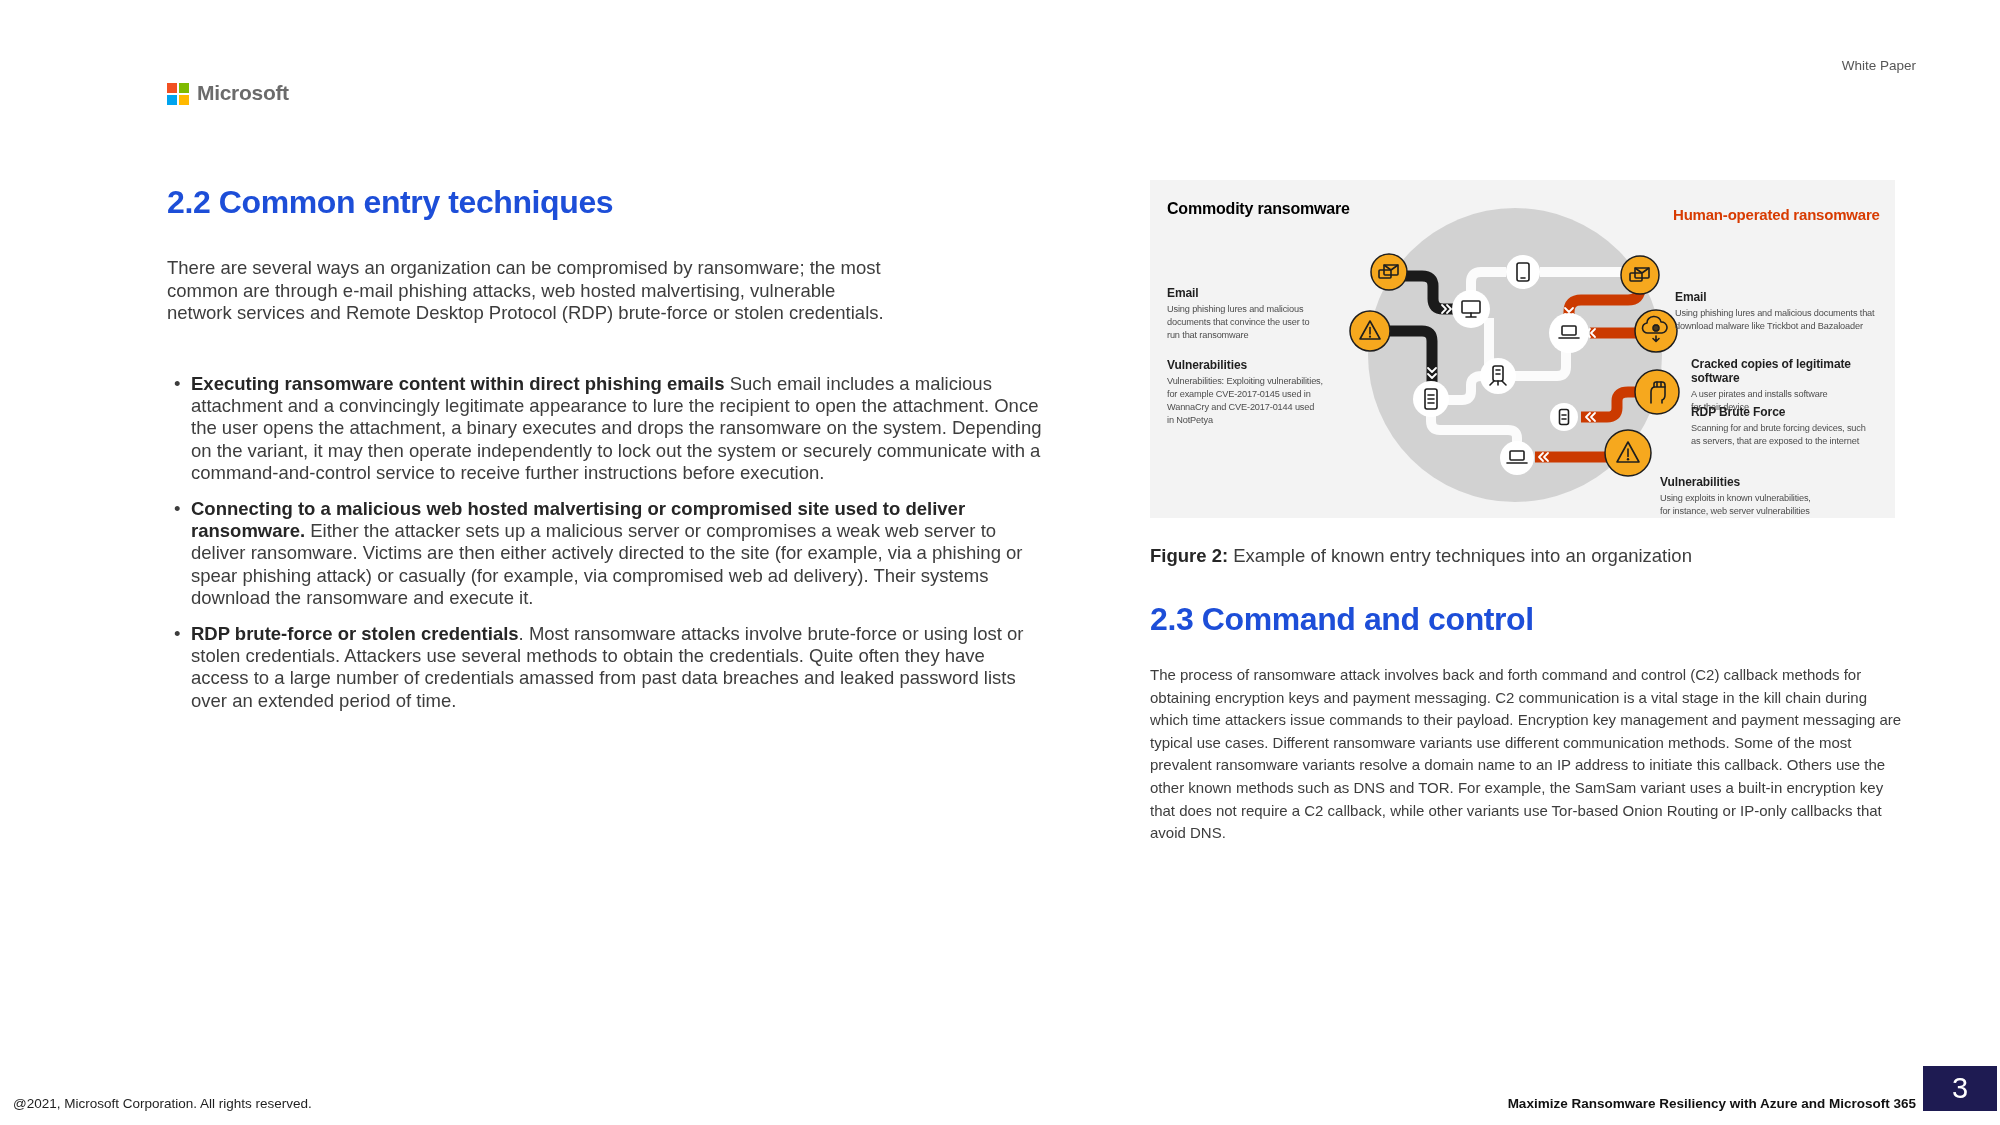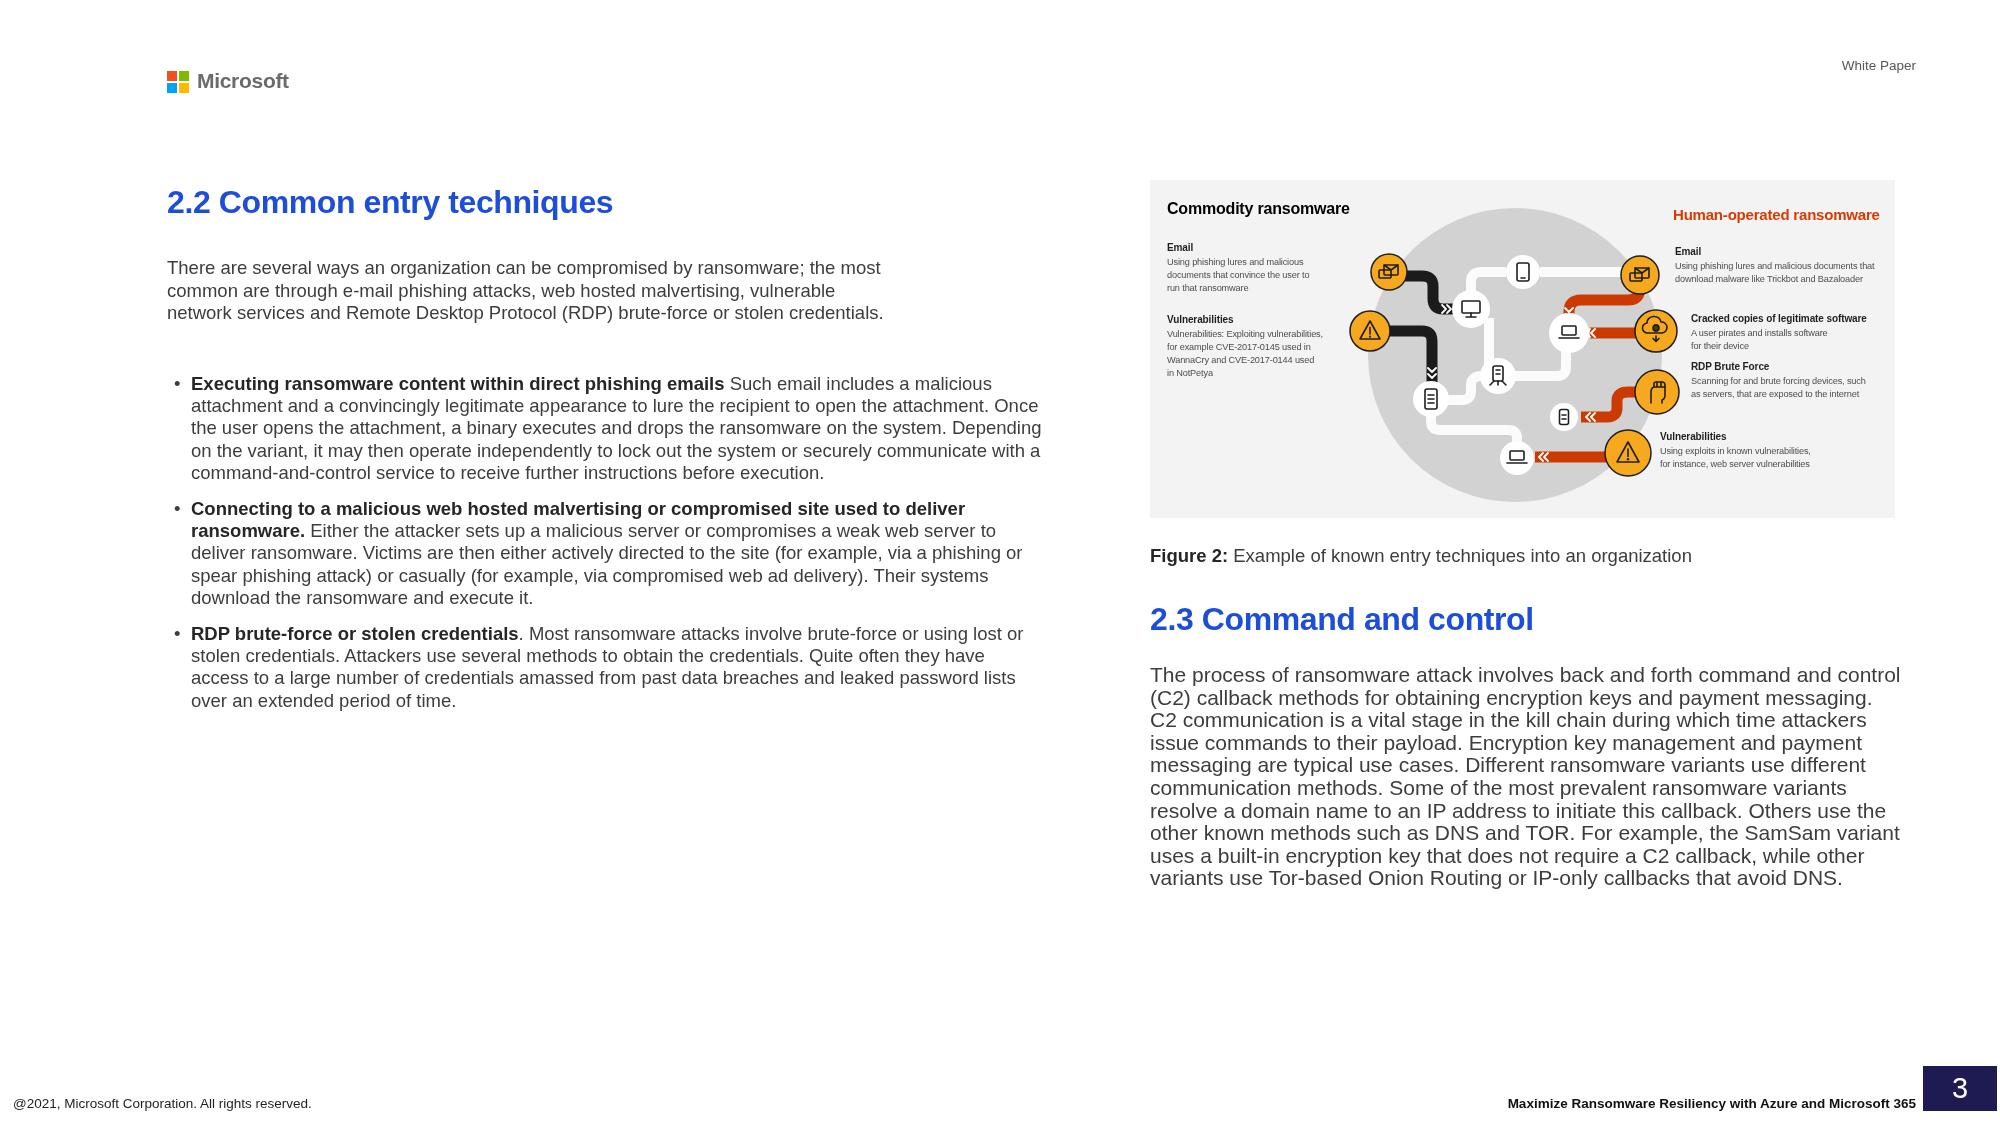--- a/index.html
+++ b/index.html
@@ -1,20 +1,20 @@
 <!DOCTYPE html>
 <html><head>
 <meta charset="utf-8">
 <style>
   html,body{margin:0;padding:0;}
   .page{position:relative;width:2000px;height:1125px;background:#ffffff;overflow:hidden;
         font-family:"Liberation Sans","DejaVu Sans",sans-serif;color:#3d3d3d;}
 
   
-  .logo{position:absolute;left:167px;top:71px;display:flex;align-items:center;}
+  .logo{position:absolute;left:167px;top:83px;display:flex;align-items:center;}
   .logo-squares{display:grid;grid-template-columns:10px 10px;grid-template-rows:10px 10px;gap:2px;}
   .sq{width:10px;height:10px;}
   .sq.r{background:#F25022}.sq.g{background:#7FBA00}.sq.b{background:#00A4EF}.sq.y{background:#FFB900}
   .logo-text{font-size:21px;font-weight:700;color:#6b6b6b;margin-left:8px;letter-spacing:-0.3px;margin-top:-3px;}
   .white-paper{position:absolute;right:84px;top:58px;font-size:13.5px;color:#565656;}
 
   
   .col-left{position:absolute;left:167px;top:183px;width:890px;}
   h1.sec{font-size:32px;font-weight:700;color:#1d4ed8;letter-spacing:-0.4px;margin:0;line-height:1.2;}
   .intro{margin:36px 0 0 0;font-size:18.5px;line-height:22.4px;color:#3d3d3d;width:724px;}
@@ -22,27 +22,27 @@
   ul.bullets li{position:relative;padding-left:24px;margin-bottom:13px;font-size:18.5px;line-height:22.4px;color:#3d3d3d;}
   ul.bullets li::before{content:"\2022";position:absolute;left:7px;top:0;color:#3d3d3d;}
   ul.bullets b{color:#262626;}
 
   
   .fig-panel{position:absolute;left:1150px;top:180px;width:745px;height:338px;background:#f3f3f3;}
   .fig-panel svg{position:absolute;left:0;top:0;}
   .fig-abs{position:absolute;}
   .fig-title-left{font-size:16px;font-weight:700;color:#000000;letter-spacing:-0.2px;}
   .fig-title-right{font-size:15px;font-weight:700;color:#D83B01;letter-spacing:-0.2px;}
-  .fig-label{font-size:10px;font-weight:700;color:#1f1f1f;margin-bottom:3px;letter-spacing:-0.1px;}
+  .fig-label{font-size:12px;font-weight:700;color:#1f1f1f;margin-bottom:3px;letter-spacing:-0.1px;margin-top:44px;}
   .fig-desc{font-size:9.2px;line-height:13px;color:#4d4d4d;white-space:pre-line;letter-spacing:-0.15px;}
 
   .caption{position:absolute;left:1150px;top:545px;font-size:18.5px;color:#3d3d3d;}
   .caption b{color:#262626;}
   .h-right{position:absolute;left:1150px;top:600px;}
-  .c2-body{position:absolute;left:1150px;top:664px;width:752px;font-size:21px;line-height:22.6px;color:#3d3d3d;margin:0;}
+  .c2-body{position:absolute;left:1150px;top:664px;width:752px;font-size:15px;line-height:22.6px;color:#3d3d3d;margin:0;}
 
   
   .footer-left{position:absolute;left:13px;top:1096px;font-size:13.5px;color:#1f1f1f;}
   .footer-right{position:absolute;right:84px;top:1096px;font-size:13.5px;font-weight:700;color:#111;}
   .page-num{position:absolute;left:1923px;top:1066px;width:74px;height:45px;background:#1E1B52;
             color:#fff;font-size:29px;display:flex;align-items:center;justify-content:center;}
 
   
   .ic{stroke:#1e1e1e;stroke-width:1.6;fill:none;stroke-linejoin:round;stroke-linecap:round;}
   .chev{stroke:#fff;stroke-width:1.8;fill:none;stroke-linecap:round;stroke-linejoin:round;}

